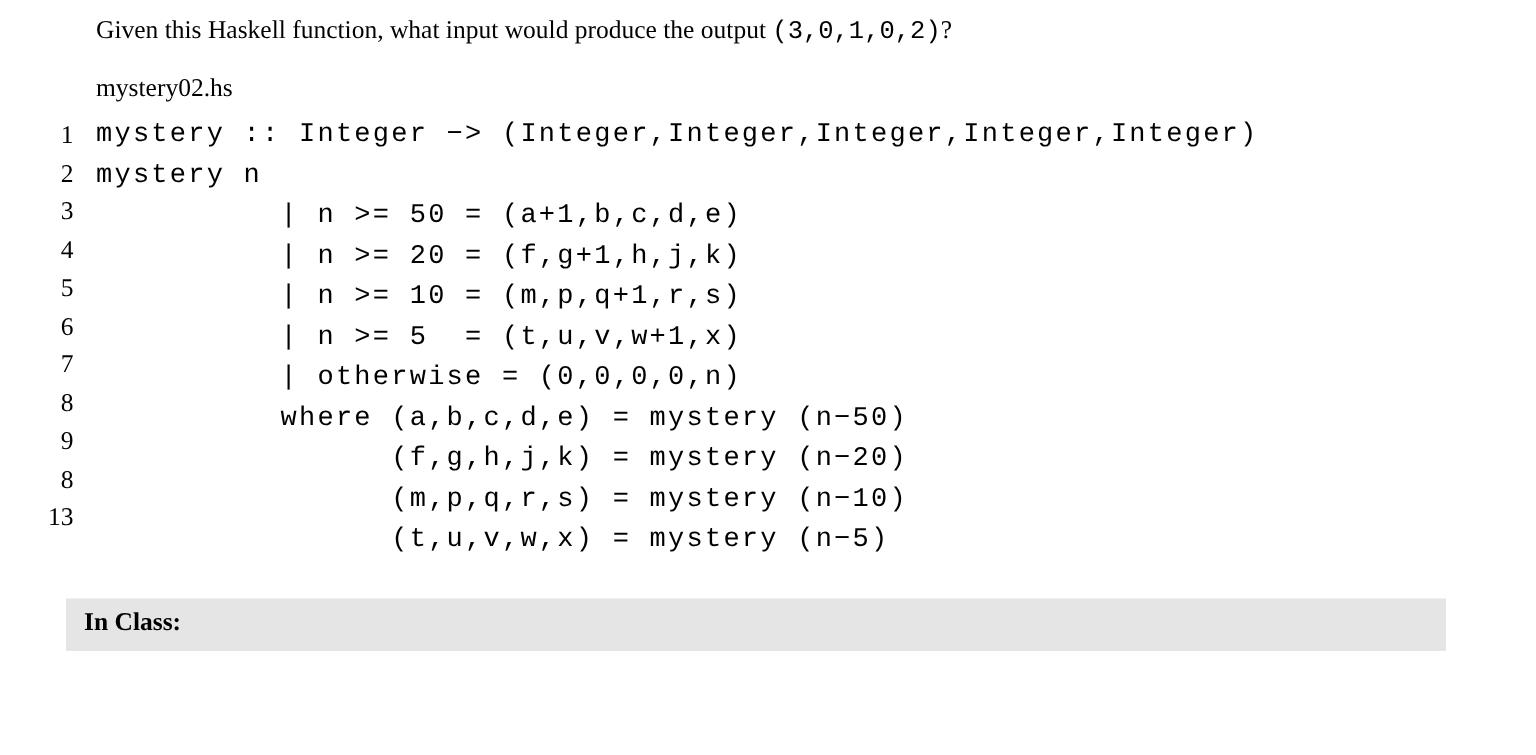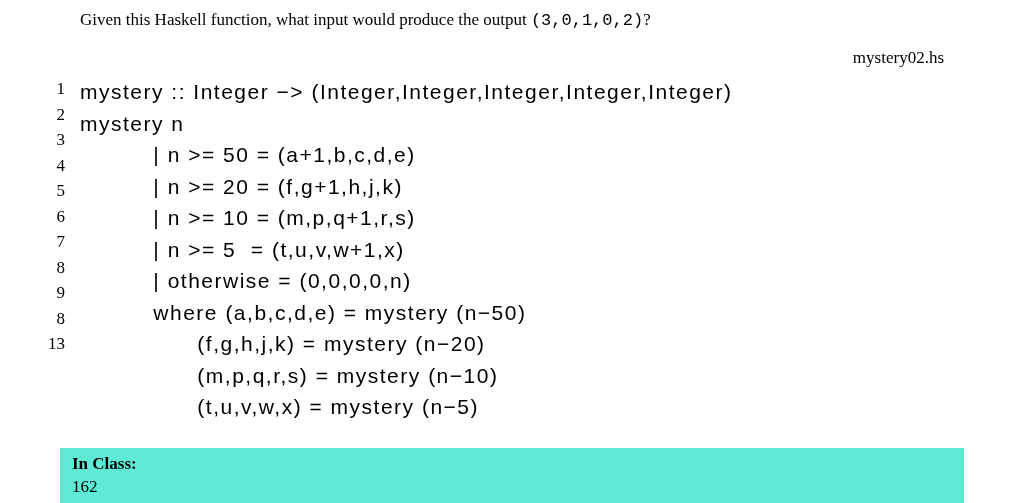--- a/index.html
+++ b/index.html
@@ -5,55 +5,55 @@
     body {
       margin: 0;
       padding: 0;
       font-family: "Times New Roman", serif;
       background: white;
       width: 1024px;
       height: 503px;
       overflow: hidden;
     }
     .page {
-      padding: 10px 80px 0 80px;
+      padding: 10px 80px 0 64px;
     }
     .question {
       font-size: 17px;
       margin-bottom: 18px;
     }
     .mono {
       font-family: "Courier New", monospace;
     }
     .filename {
-      text-align: right;
+      text-align: left;
       font-size: 17px;
       margin-bottom: 8px;
     }
     .code-block {
       display: flex;
       margin-left: -50px;
       margin-bottom: 25px;
     }
     .line-numbers {
       text-align: right;
       padding-right: 15px;
       font-size: 17px;
       line-height: 1.5;
       min-width: 35px;
     }
     .code-lines {
-      font-family: Liberation Sans, sans-serif;
-      font-size: 21px;
+      font-family: Liberation Mono, monospace;
+      font-size: 18px;
       line-height: 1.5;
       white-space: pre;
       letter-spacing: 1.5px;
     }
     .in-class-box {
-      background: #5eead4;
+      background: #e5e5e5;
       padding: 6px 12px;
       margin: 0 -20px;
     }
     .in-class-label {
       font-weight: bold;
       font-size: 17px;
       margin-bottom: 3px;
     }
     .in-class-value {
       font-size: 17px;
@@ -81,15 +81,14 @@
       <div>8</div>
       <div>9</div>
       <div>8</div>
       <div>13</div>
     </div>
     <div class="code-lines"><div>mystery :: Integer −&gt; (Integer,Integer,Integer,Integer,Integer)</div><div>mystery n</div><div>          | n &gt;= 50 = (a+1,b,c,d,e)</div><div>          | n &gt;= 20 = (f,g+1,h,j,k)</div><div>          | n &gt;= 10 = (m,p,q+1,r,s)</div><div>          | n &gt;= 5  = (t,u,v,w+1,x)</div><div>          | otherwise = (0,0,0,0,n)</div><div>          where (a,b,c,d,e) = mystery (n−50)</div><div>                (f,g,h,j,k) = mystery (n−20)</div><div>                (m,p,q,r,s) = mystery (n−10)</div><div>                (t,u,v,w,x) = mystery (n−5)</div></div>
   </div>
 
   <div class="in-class-box">
     <div class="in-class-label">In Class:</div>
-    <div class="in-class-value">162</div>
   </div>
 </div>
 
 </body></html>

